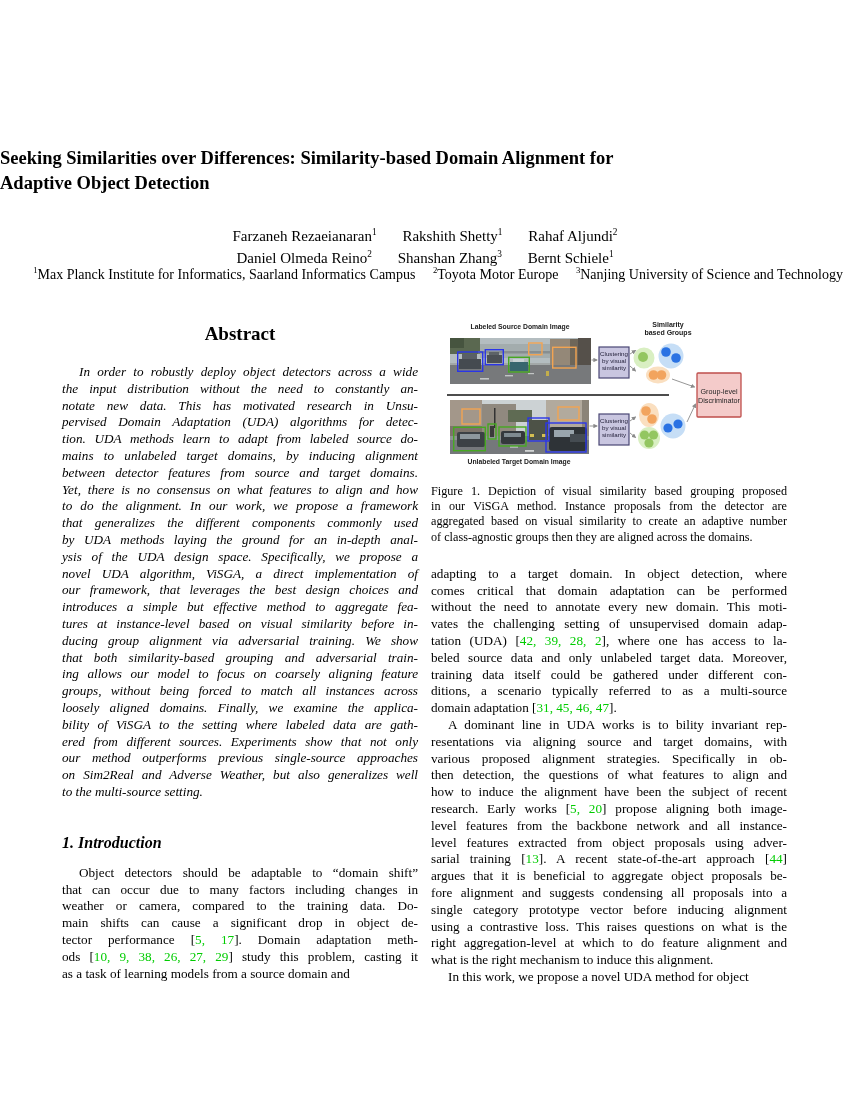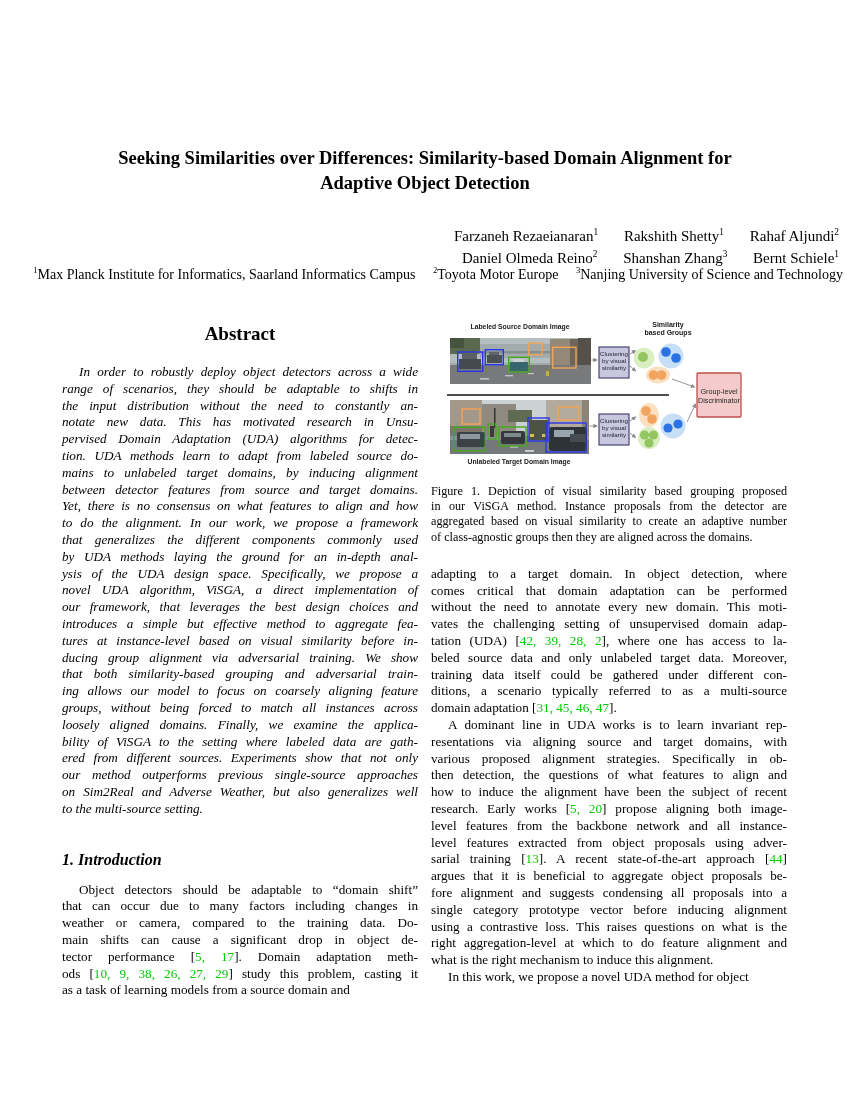--- a/index.html
+++ b/index.html
@@ -1,23 +1,23 @@
 <!DOCTYPE html>
 <html style="--cite-color: #00cc00;"><head>
 <meta charset="utf-8">
 <style>
   * { margin:0; padding:0; box-sizing:border-box; }
   html,body { background:#ffffff; }
   body {
     width:850px; height:1100px; position:relative; overflow:hidden;
     font-family:"Liberation Serif", serif; color:#000;
   }
-  .title { position:absolute; top:146px; left:0; width:850px; text-align:center;
+  .title { position:absolute; top:146px; left:0; width:850px; text-align:left;
            font-weight:bold; font-size:18.5px; line-height:25px; }
-  .authors { position:absolute; top:226px; left:0; width:850px; text-align:right;
+  .authors { position:absolute; top:226px; left:0; width:850px; text-align:center;
              font-size:15px; line-height:21.5px; }
   .author { margin:0 11px; white-space:nowrap; }
   sup { font-size:0.62em; vertical-align:super; line-height:0; }
   .affils { position:absolute; top:267px; left:0; width:850px; text-align:right;
             font-size:14px; }
   .affil { margin:0 7px; white-space:nowrap; }
   .col { position:absolute; width:356px; }
   .col-left  { left:62px;  top:323px; }
   .col-right { left:431px; top:318px; }
   .abstract-heading { text-align:center; font-weight:bold; font-size:19px;
@@ -61,21 +61,20 @@
 <div class="affils">
   <span class="affil"><sup>1</sup><span>Max Planck Institute for Informatics, Saarland Informatics Campus</span></span>
   <span class="affil"><sup>2</sup><span>Toyota Motor Europe</span></span>
   <span class="affil"><sup>3</sup><span>Nanjing University of Science and Technology</span></span>
 </div>
 
 <div class="col col-left">
   <div class="abstract-heading">Abstract</div>
   <div class="para abstract-body">
       <div class="tline ind">In order to robustly deploy object detectors across a wide</div>
-      <div class="tline">range of scenarios, they should be adaptable to shifts in</div>
       <div class="tline">the input distribution without the need to constantly an-</div>
       <div class="tline">notate new data.  This has motivated research in Unsu-</div>
       <div class="tline">pervised Domain Adaptation (UDA) algorithms for detec-</div>
       <div class="tline">tion. UDA methods learn to adapt from labeled source do-</div>
       <div class="tline">mains to unlabeled target domains, by inducing alignment</div>
       <div class="tline">between detector features from source and target domains.</div>
       <div class="tline">Yet, there is no consensus on what features to align and how</div>
       <div class="tline">to do the alignment. In our work, we propose a framework</div>
       <div class="tline">that generalizes the different components commonly used</div>
       <div class="tline">by UDA methods laying the ground for an in-depth anal-</div>
@@ -262,21 +261,21 @@
         <div class="tline">comes critical that domain adaptation can be performed</div>
         <div class="tline">without the need to annotate every new domain. This moti-</div>
         <div class="tline">vates the challenging setting of unsupervised domain adap-</div>
         <div class="tline">tation (UDA) [<span class="cite">42, 39, 28, 2</span>], where one has access to la-</div>
         <div class="tline">beled source data and only unlabeled target data. Moreover,</div>
         <div class="tline">training data itself could be gathered under different con-</div>
         <div class="tline">ditions, a scenario typically referred to as a multi-source</div>
         <div class="tline last">domain adaptation [<span class="cite">31, 45, 46, 47</span>].</div>
       </div>
     <div class="para">
-        <div class="tline ind">A dominant line in UDA works is to learn invariant rep-</div>
+        <div class="tline ind">A dominant line in UDA works is to bility invariant rep-</div>
         <div class="tline">resentations via aligning source and target domains, with</div>
         <div class="tline">various proposed alignment strategies.  Specifically in ob-</div>
         <div class="tline">then detection, the questions of what features to align and</div>
         <div class="tline">how to induce the alignment have been the subject of recent</div>
         <div class="tline">research. Early works [<span class="cite">5, 20</span>] propose aligning both image-</div>
         <div class="tline">level features from the backbone network and all instance-</div>
         <div class="tline">level features extracted from object proposals using adver-</div>
         <div class="tline">sarial training [<span class="cite">13</span>].  A recent state-of-the-art approach [<span class="cite">44</span>]</div>
         <div class="tline">argues that it is beneficial to aggregate object proposals be-</div>
         <div class="tline">fore alignment and suggests condensing all proposals into a</div>

